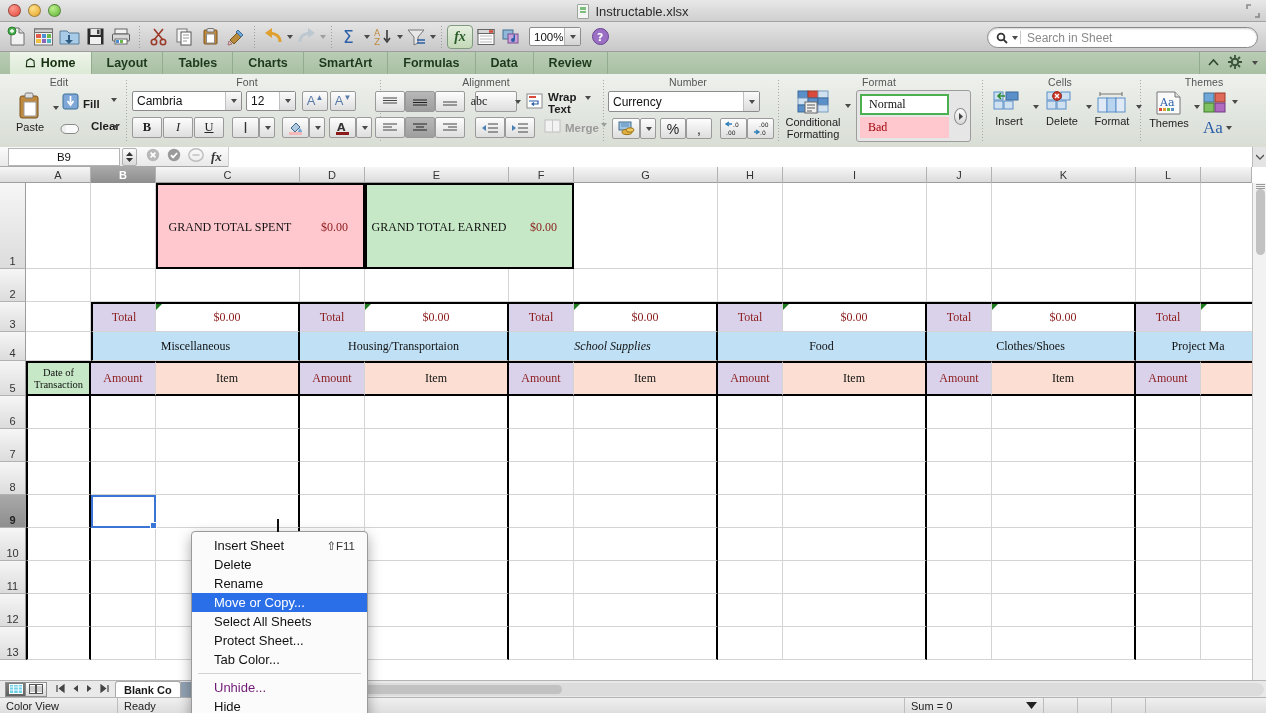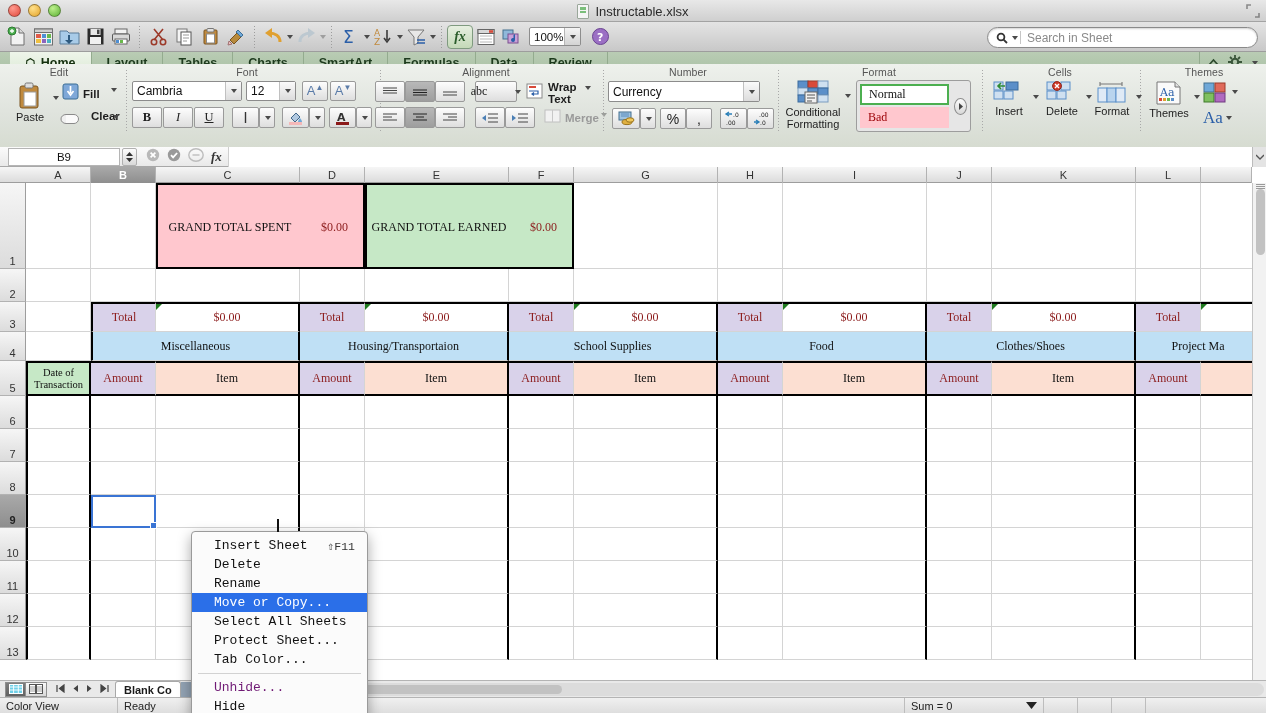--- a/index.html
+++ b/index.html
@@ -97,21 +97,21 @@
   .rtab.active {
     background: linear-gradient(to bottom,#eef5ea,#dcead6);
     color:#15300f;
   }
   .ribtabs .fill { flex:1; border-right:1px solid #93ab8e; }
   .ribtabs .rend { display:flex; align-items:center; gap:9px; padding:0 8px; }
   .home-ico { font-size:12px; }
 
   
   .ribbon {
-    position:absolute; left:0; top:64px; width:1266px; height:92px;
+    position:absolute; left:0; top:74px; width:1266px; height:92px;
     background: linear-gradient(to bottom,#eef1ec 0%, #dfe3dd 55%, #d4dace 100%);
     border-bottom:1px solid #9fae9c;
   }
   .grp { position:absolute; top:0; height:73px; }
   .grp-title {
     position:absolute; top:2px; left:0; right:0; text-align:center;
     font-size:10.5px; color:#555; letter-spacing:.1px;
   }
   .grp-div {
     position:absolute; top:6px; width:1px; height:62px;
@@ -280,21 +280,21 @@
   .sb-sum { width:132px; display:flex; align-items:center; justify-content:space-between; }
 
   
   .ctxmenu {
     position:absolute; left:191px; top:531px; width:177px;
     background:#fbfbfb; border:1px solid #9a9a9a; border-radius:4px;
     box-shadow: 0 5px 14px rgba(0,0,0,.35);
     padding:4px 0; z-index:40; font-size:13px; color:#111;
   }
   .ctxitem { height:19px; display:flex; align-items:center; padding:0 12px 0 22px;
-             justify-content:space-between;font-family:Liberation Mono, monospace; }
+             justify-content:space-between; }
   .ctxitem.sel { background:#2b6fe8; color:#fff; }
   .ctxitem.disabled { color:#701a75; }
   .ctxitem .sc { font-size:11.5px; color:#333; }
   .ctxsep { height:1px; background:#d2d2d2; margin:4px 6px; }
   .ctx-stem {
     position:absolute; left:277px; top:519px; width:2px; height:13px; background:#111; z-index:41;
   }
 </style>
 </head>
 <body>
@@ -954,21 +954,21 @@
       <div class="gcell thickT" style="left:692px; top:119px; width:65px; height:30px; background:#d9d2ea; color:#8b1a1a;">Total</div>
       <div class="gcell thickT thickR cmt" style="left:757px; top:119px; width:144px; height:30px; color:#8b1a1a;">$0.00</div>
       <div class="gcell thickT" style="left:901px; top:119px; width:65px; height:30px; background:#d9d2ea; color:#8b1a1a;">Total</div>
       <div class="gcell thickT thickR cmt" style="left:966px; top:119px; width:144px; height:30px; color:#8b1a1a;">$0.00</div>
       <div class="gcell thickT" style="left:1110px; top:119px; width:65px; height:30px; background:#d9d2ea; color:#8b1a1a;">Total</div>
       <div class="gcell thickT cmt" style="left:1175px; top:119px; width:60px; height:30px;"></div>
 
       <div class="gcell" style="left:0; top:149px; width:65px; height:29px;"></div>
       <div class="gcell thickL thickR" style="left:65px; top:149px; width:209px; height:29px; background:#bfe0f5; border-right:2px solid #000;">Miscellaneous</div>
       <div class="gcell thickR" style="left:274px; top:149px; width:209px; height:29px; background:#bfe0f5;">Housing/Transportaion</div>
-      <div class="gcell thickR" style="left:483px; top:149px; width:209px; height:29px; background:#bfe0f5;">School Supplies</div>
+      <div class="gcell thickR" style="left:483px; top:149px; width:209px; height:29px; background:#bfe0f5;font-style:italic;">School Supplies</div>
       <div class="gcell thickR" style="left:692px; top:149px; width:209px; height:29px; background:#bfe0f5;">Food</div>
       <div class="gcell thickR" style="left:901px; top:149px; width:209px; height:29px; background:#bfe0f5;">Clothes/Shoes</div>
       <div class="gcell" style="left:1110px; top:149px; width:125px; height:29px; background:#bfe0f5;">Project Ma</div>
 
       <div class="gcell thickT thickB thickL" style="left:0; top:178px; width:65px; height:35px; background:#c6e8c6; font-size:10.5px; line-height:1.1; border-right:2px solid #000;">Date of Transaction</div>
       <div class="gcell thickT thickB" style="left:65px; top:178px; width:65px; height:35px; background:#d9d2ea; color:#8b1a1a;">Amount</div>
       <div class="gcell thickT thickB thickR" style="left:130px; top:178px; width:144px; height:35px; background:#fcdfd2;">Item</div>
       <div class="gcell thickT thickB" style="left:274px; top:178px; width:65px; height:35px; background:#d9d2ea; color:#8b1a1a;">Amount</div>
       <div class="gcell thickT thickB thickR" style="left:339px; top:178px; width:144px; height:35px; background:#fcdfd2;">Item</div>
       <div class="gcell thickT thickB" style="left:483px; top:178px; width:65px; height:35px; background:#d9d2ea; color:#8b1a1a;">Amount</div>

